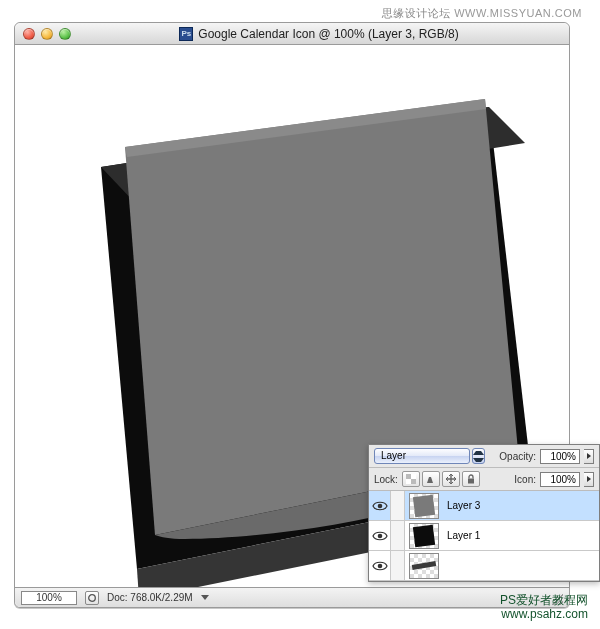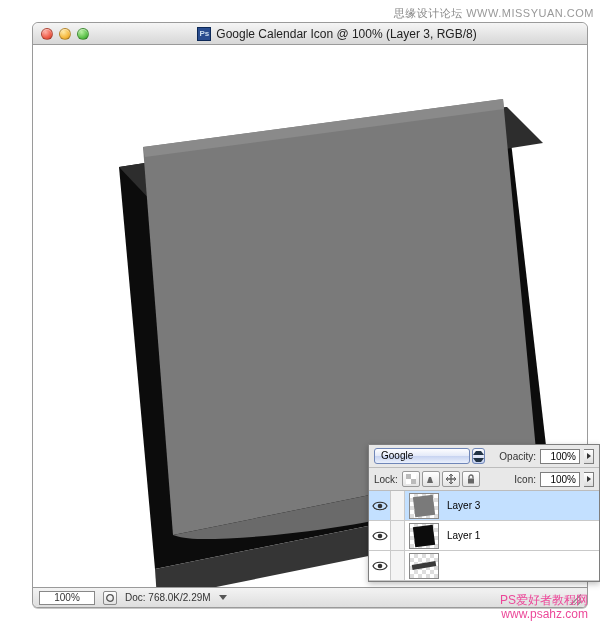--- a/index.html
+++ b/index.html
@@ -3,26 +3,26 @@
 <meta charset="utf-8">
 <style>
   * { box-sizing: border-box; margin: 0; padding: 0; }
   body {
     width: 600px; height: 629px;
     background: #fff;
     font-family: "Lucida Grande", Arial, sans-serif;
     font-size: 11px; color: #000;
     position: relative; overflow: hidden;
   }
-  .watermark-top { position: absolute; top: 6px; right: 6px; color: #999; font-size: 11px; letter-spacing: .5px; }
+  .watermark-top { position: absolute; top: 6px; right: 18px; color: #999; font-size: 11px; letter-spacing: .5px; }
   .watermark-top .cn { color: #888; }
-  .watermark-bot { position: absolute; bottom: 8px; right: 12px; text-align: right; color: #ec4899; font-size: 12px; line-height: 14px; }
+  .watermark-bot { position: absolute; bottom: 8px; right: 12px; text-align: right; color: #14532d; font-size: 12px; line-height: 14px; }
 
   .window {
-    position: absolute; left: 32px; top: 22px; width: 556px; height: 586px;
+    position: absolute; left: 14px; top: 22px; width: 556px; height: 586px;
     border: 1px solid #9a9a9a; border-radius: 6px;
     background: #fff;
     box-shadow: 0 1px 0 #c8c8c8;
     display: flex; flex-direction: column;
   }
   .titlebar {
     height: 22px; flex: 0 0 22px;
     border-bottom: 1px solid #9a9a9a;
     border-radius: 6px 6px 0 0;
     background: linear-gradient(#f5f5f5, #d7d7d7);
@@ -136,21 +136,21 @@
     </div>
     <span>Doc: 768.0K/2.29M</span>
     <div class="status-arrow"></div>
     <div class="grip"></div>
   </div>
 </div>
 
 <div class="layers-panel">
   <div class="lp-row">
     <div class="aqua-select">
-      <span>Google</span>
+      <span>Layer</span>
     </div>
     <div class="aqua-stepper">
       <div>
           <div class="tri-up"></div>
         </div>
       <div>
           <div class="tri-dn"></div>
         </div>
     </div>
     <span class="lbl" style="margin-left:auto">Opacity:</span>

